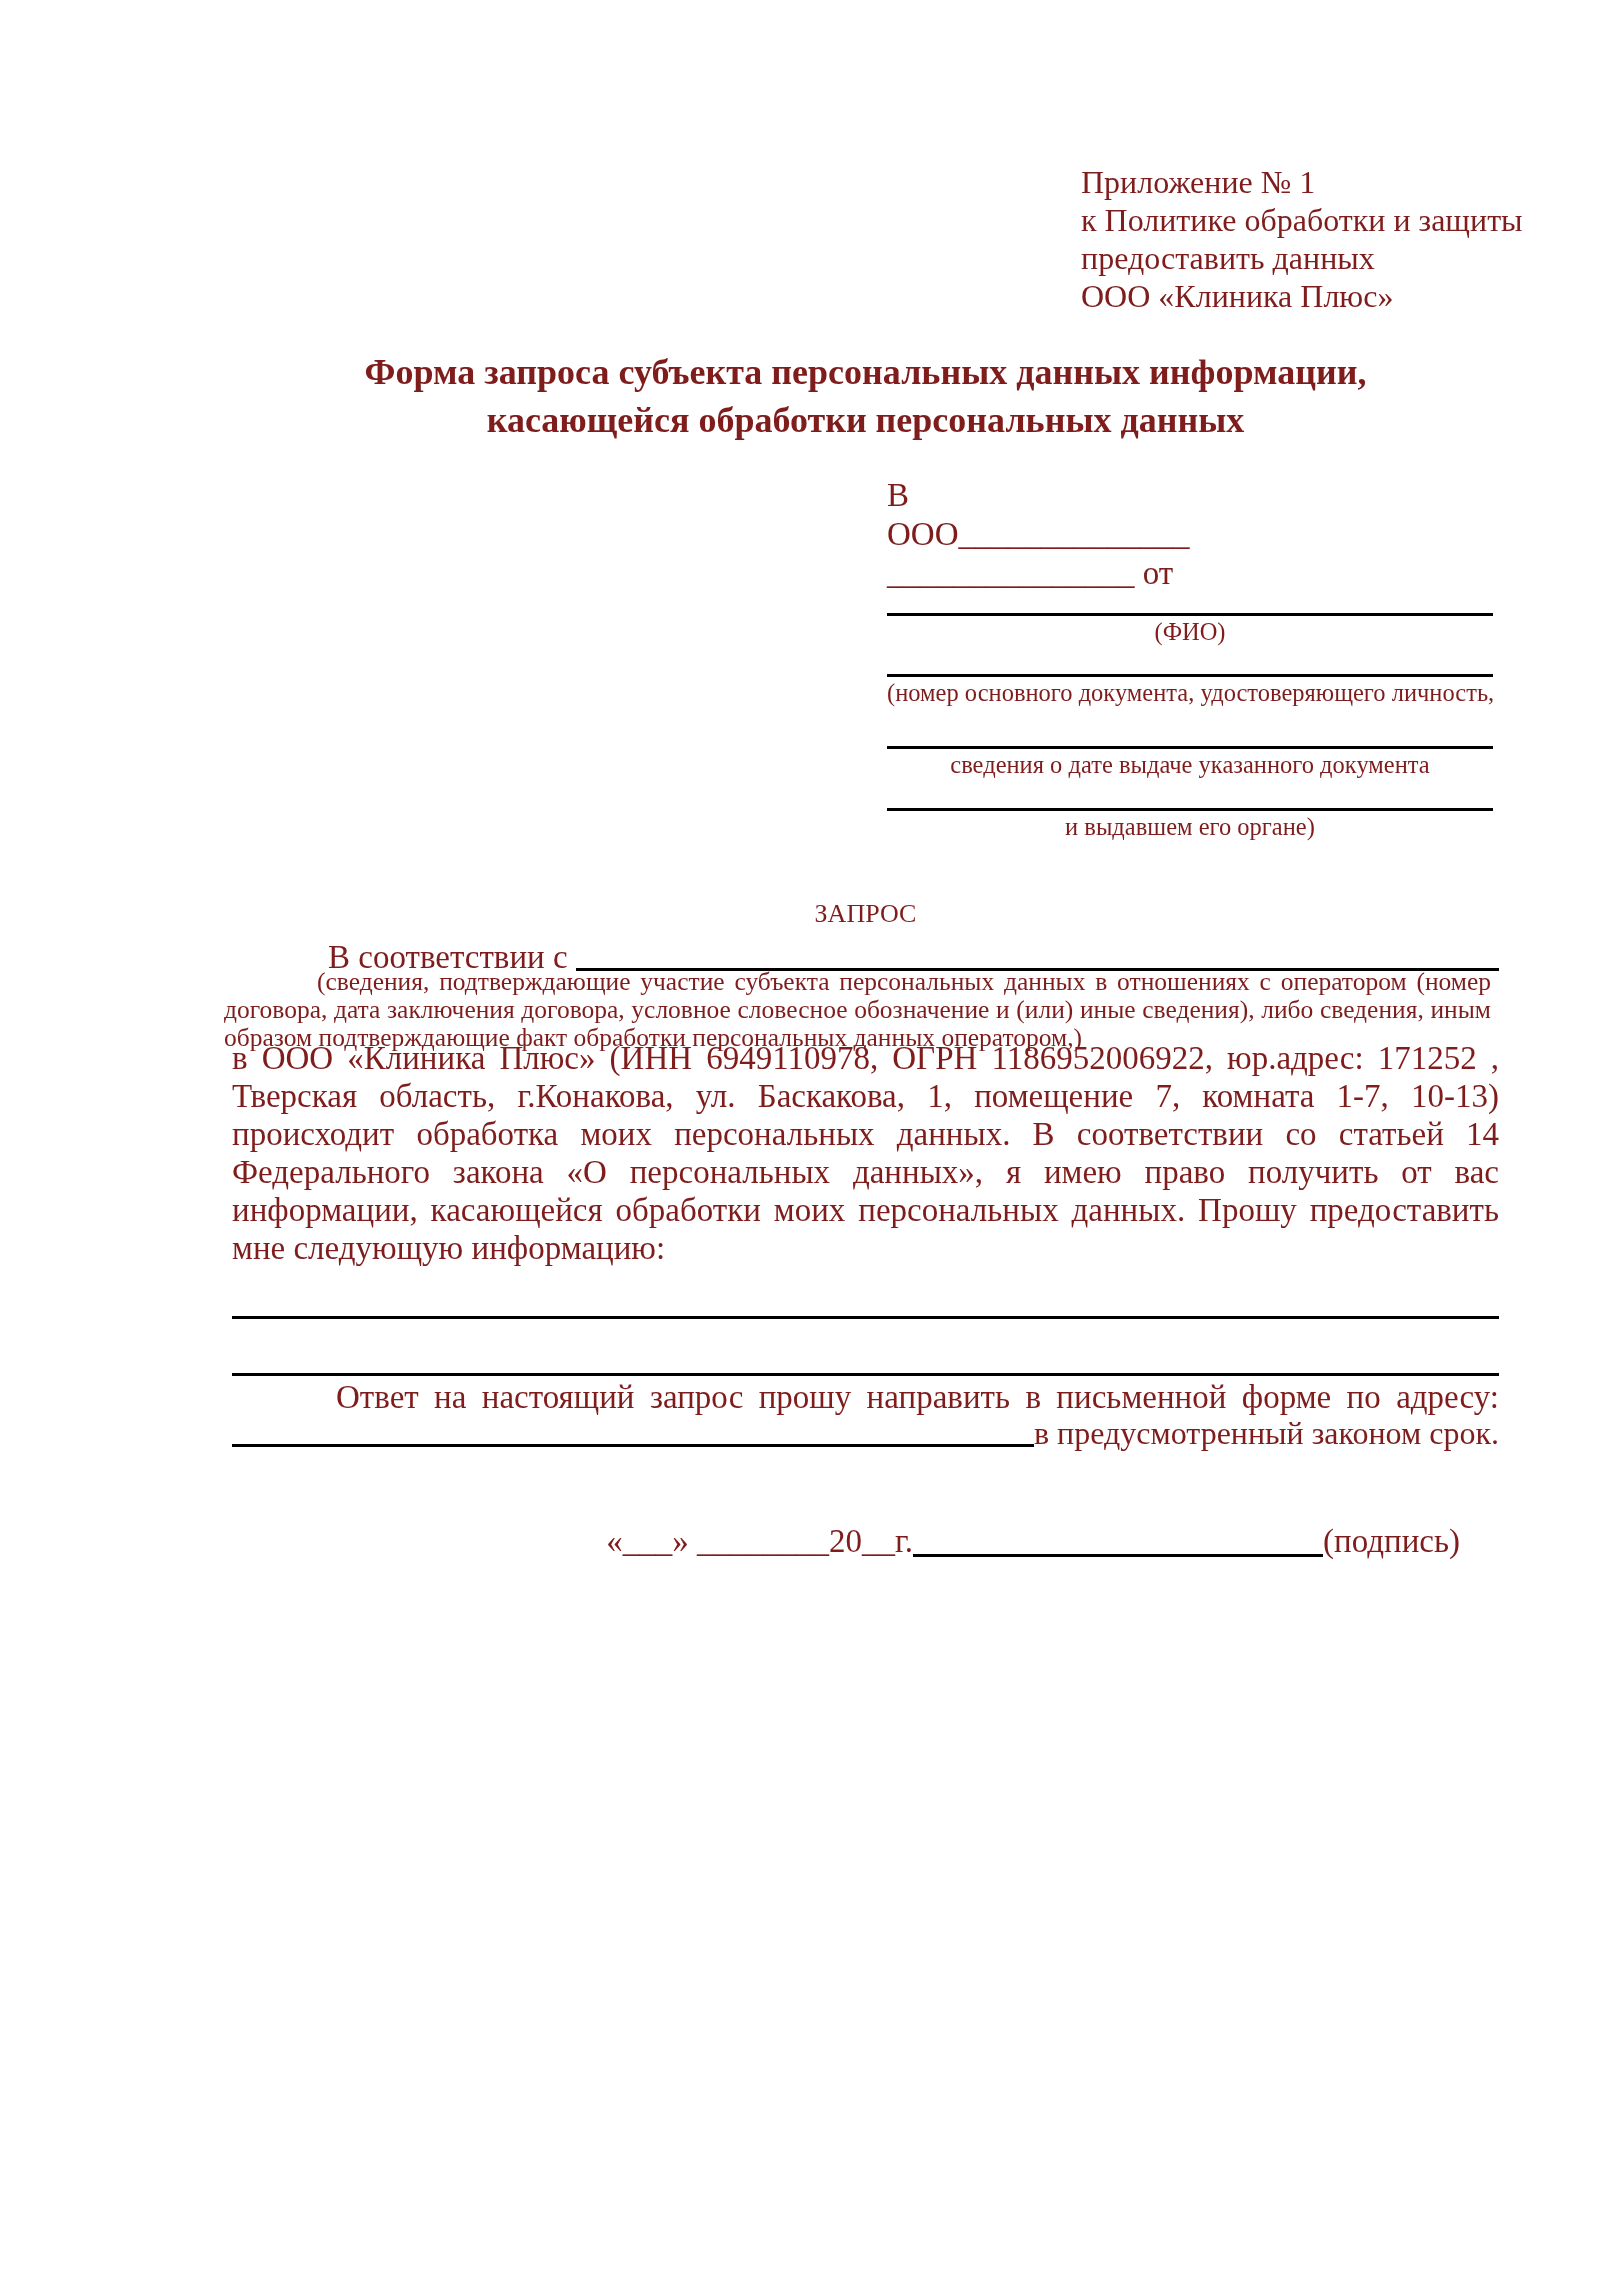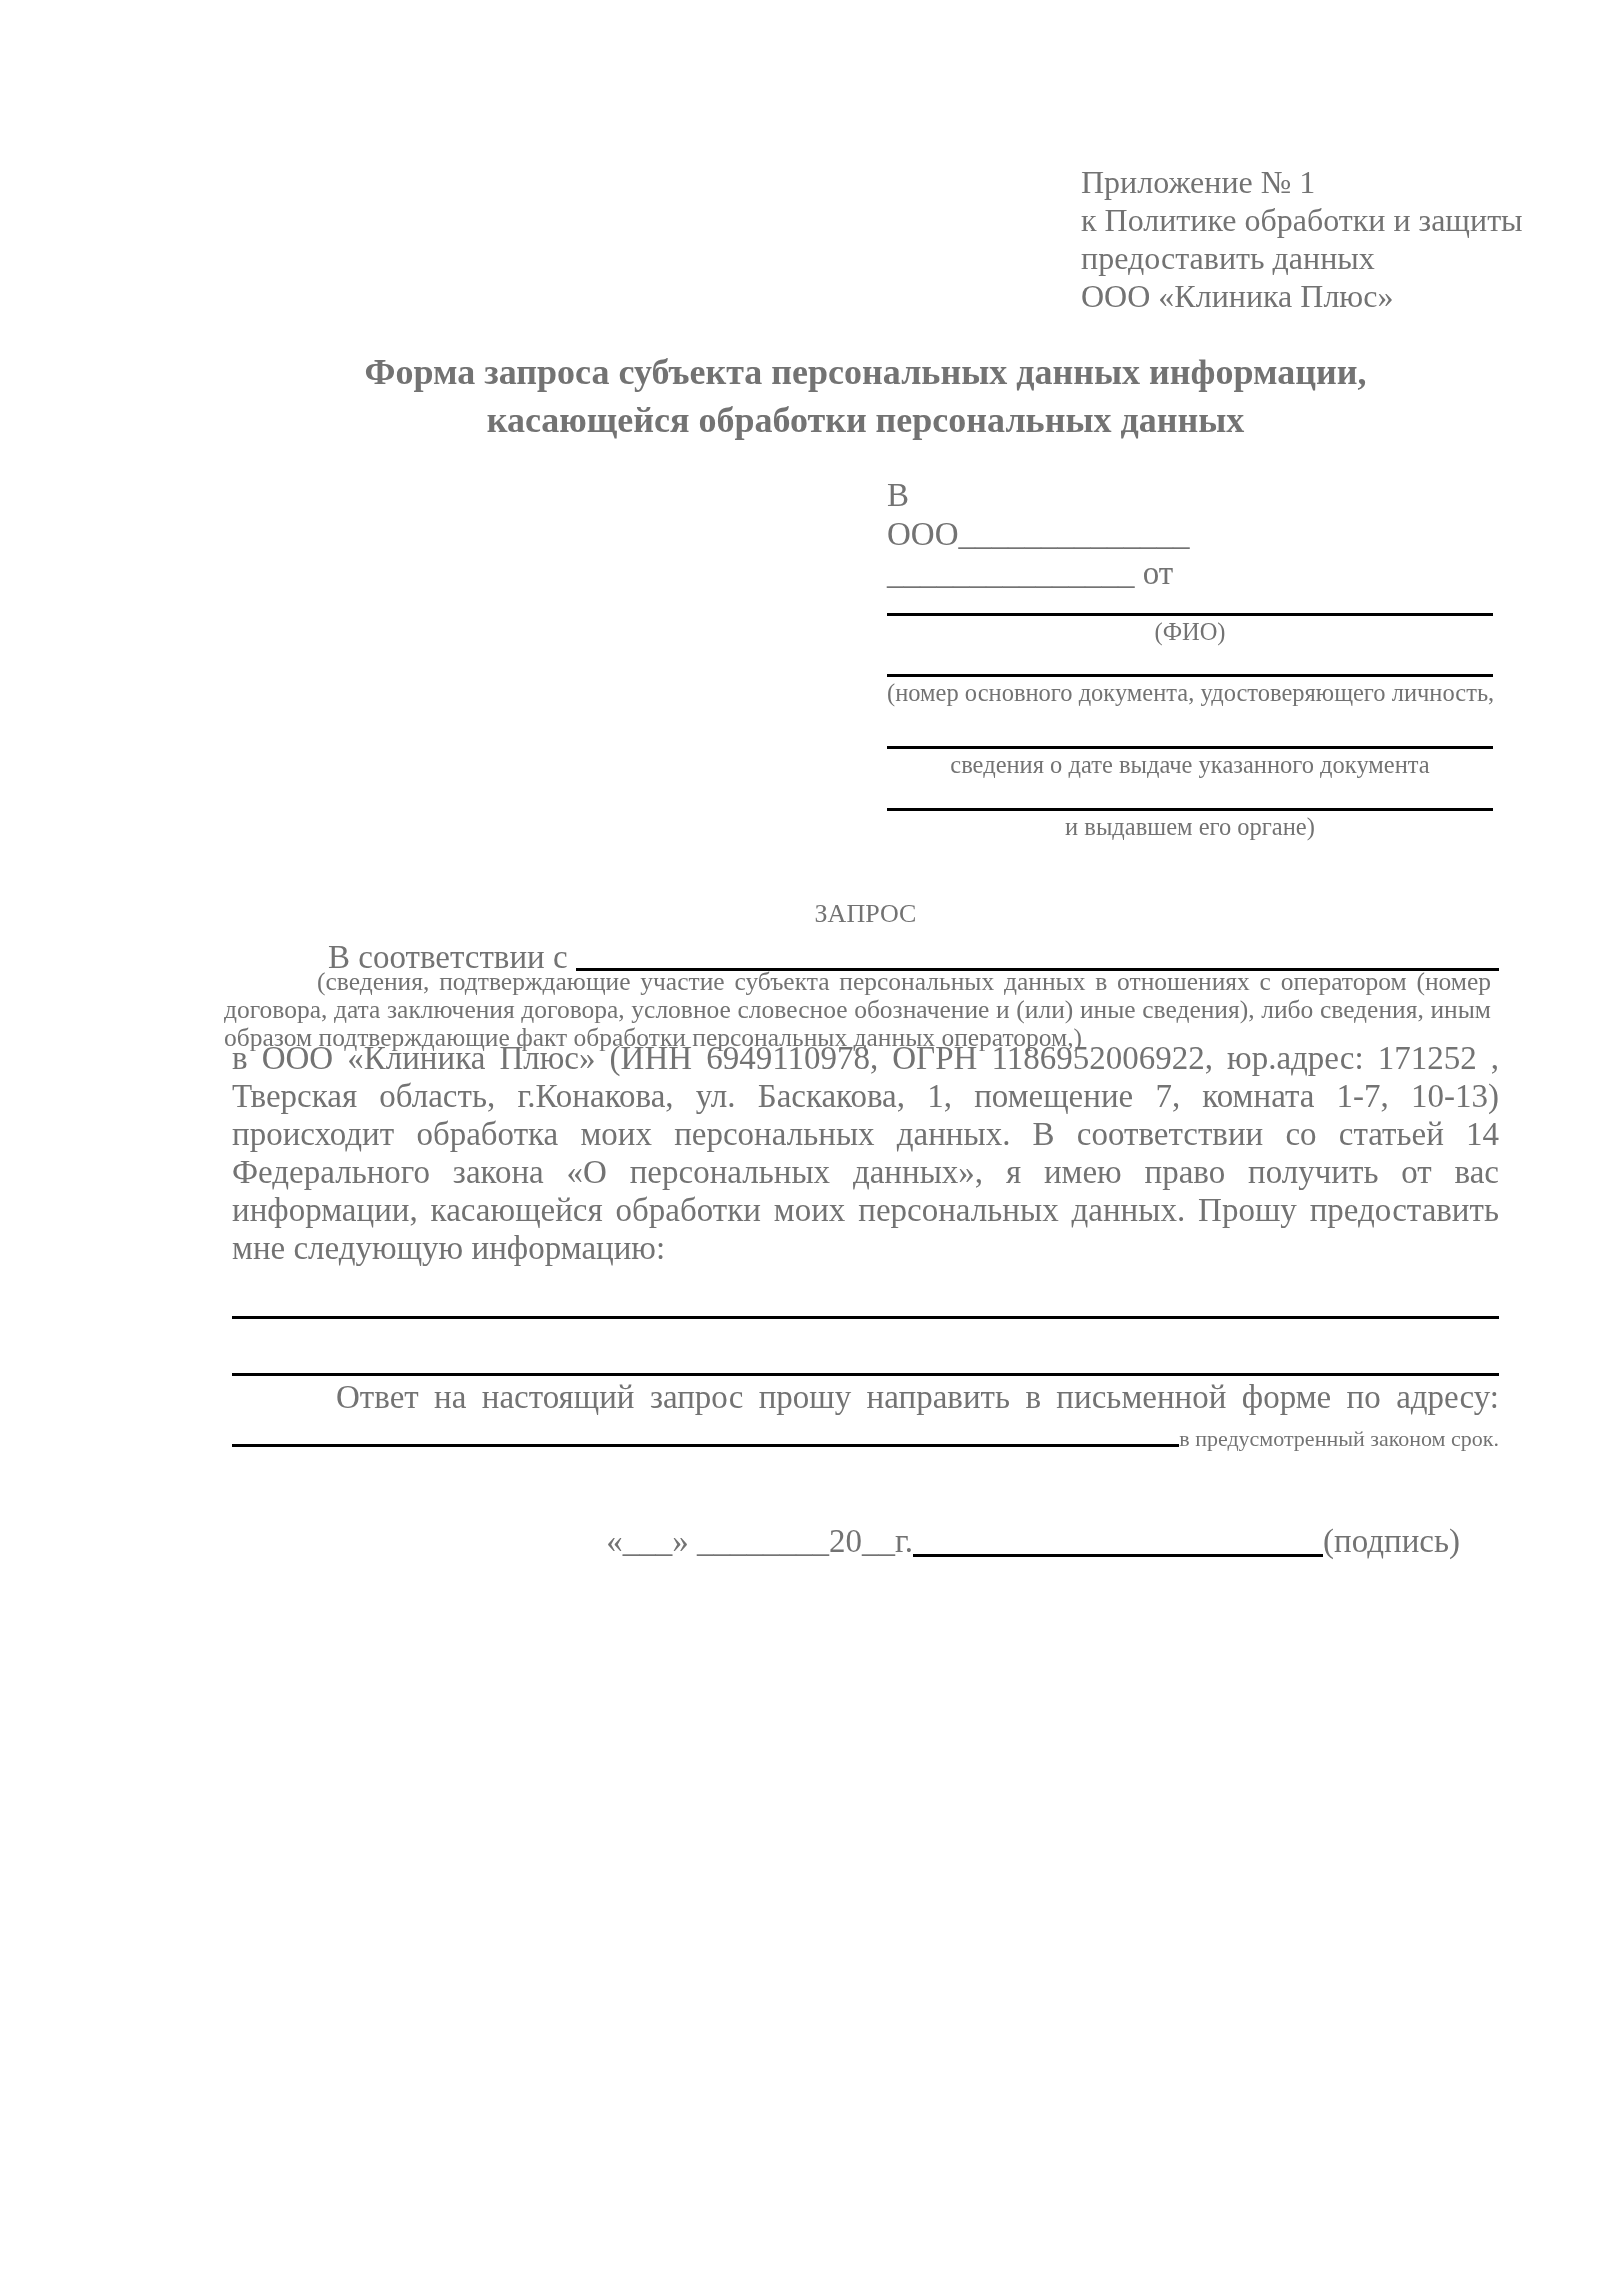--- a/index.html
+++ b/index.html
@@ -1,20 +1,20 @@
 <!DOCTYPE html>
 <html lang="ru"><head>
 <meta charset="utf-8">
 <style>
   html,body{margin:0;padding:0;background:#ffffff;}
   .page{
     position:relative;
     width:1621px;height:2087px;
     background:#ffffff;
-    color:#737373;
+    color:#7f1d1d;
     font-family:"Liberation Serif","DejaVu Serif",serif;
     overflow:hidden;
   }
   .abs{position:absolute;}
   
   .appendix{left:1081px;top:163px;width:461px;font-size:32px;line-height:38px;}
   
   .title{left:232px;top:348px;width:1267px;text-align:center;font-weight:bold;font-size:36px;line-height:48px;}
   
   .addr{left:887px;top:476px;width:606px;font-size:33px;}
@@ -25,21 +25,21 @@
   
   .zapros{left:232px;top:893px;width:1267px;text-align:center;font-size:26px;line-height:41px;}
   .intro-row{left:232px;top:933px;width:1267px;display:flex;align-items:flex-end;height:43px;font-size:33px;}
   .intro-row .lbl{white-space:pre;padding-left:96px;}
   .fill-line{flex:1;border-bottom:3.9px solid #000;margin-bottom:4.9px;}
   .fineprint{left:224px;top:968px;width:1267px;font-size:25.5px;line-height:28px;text-align:justify;text-indent:93px;}
   .bodytext{left:232px;top:1039px;width:1267px;font-size:33px;line-height:38px;text-align:justify;}
   .ruleA{left:232px;top:1316px;width:1267px;height:0;border-top:3.9px solid #000;}
   .ruleB{left:232px;top:1373px;width:1267px;height:0;border-top:3.9px solid #000;}
   .reply1{left:232px;top:1378px;width:1267px;font-size:33px;line-height:39px;text-indent:104px;text-align:justify;text-align-last:justify;}
-  .reply2{left:232px;top:1417px;width:1267px;display:flex;align-items:flex-end;height:35px;font-size:22px;}
+  .reply2{left:232px;top:1417px;width:1267px;display:flex;align-items:flex-end;height:35px;font-size:32px;}
   .reply2 .sfx{white-space:pre;}
   
   .footer{left:232px;top:1521px;width:1267px;display:flex;justify-content:flex-end;align-items:flex-end;font-size:33px;line-height:41px;}
   .footer .date{white-space:pre;}
   .sig-group{display:flex;align-items:flex-end;margin-right:39px;}
   .sig-blank{width:410px;border-bottom:3.9px solid #000;height:29px;margin-bottom:4.9px;}
   .sig-cap{white-space:pre;}
 </style>
 </head>
 <body>

